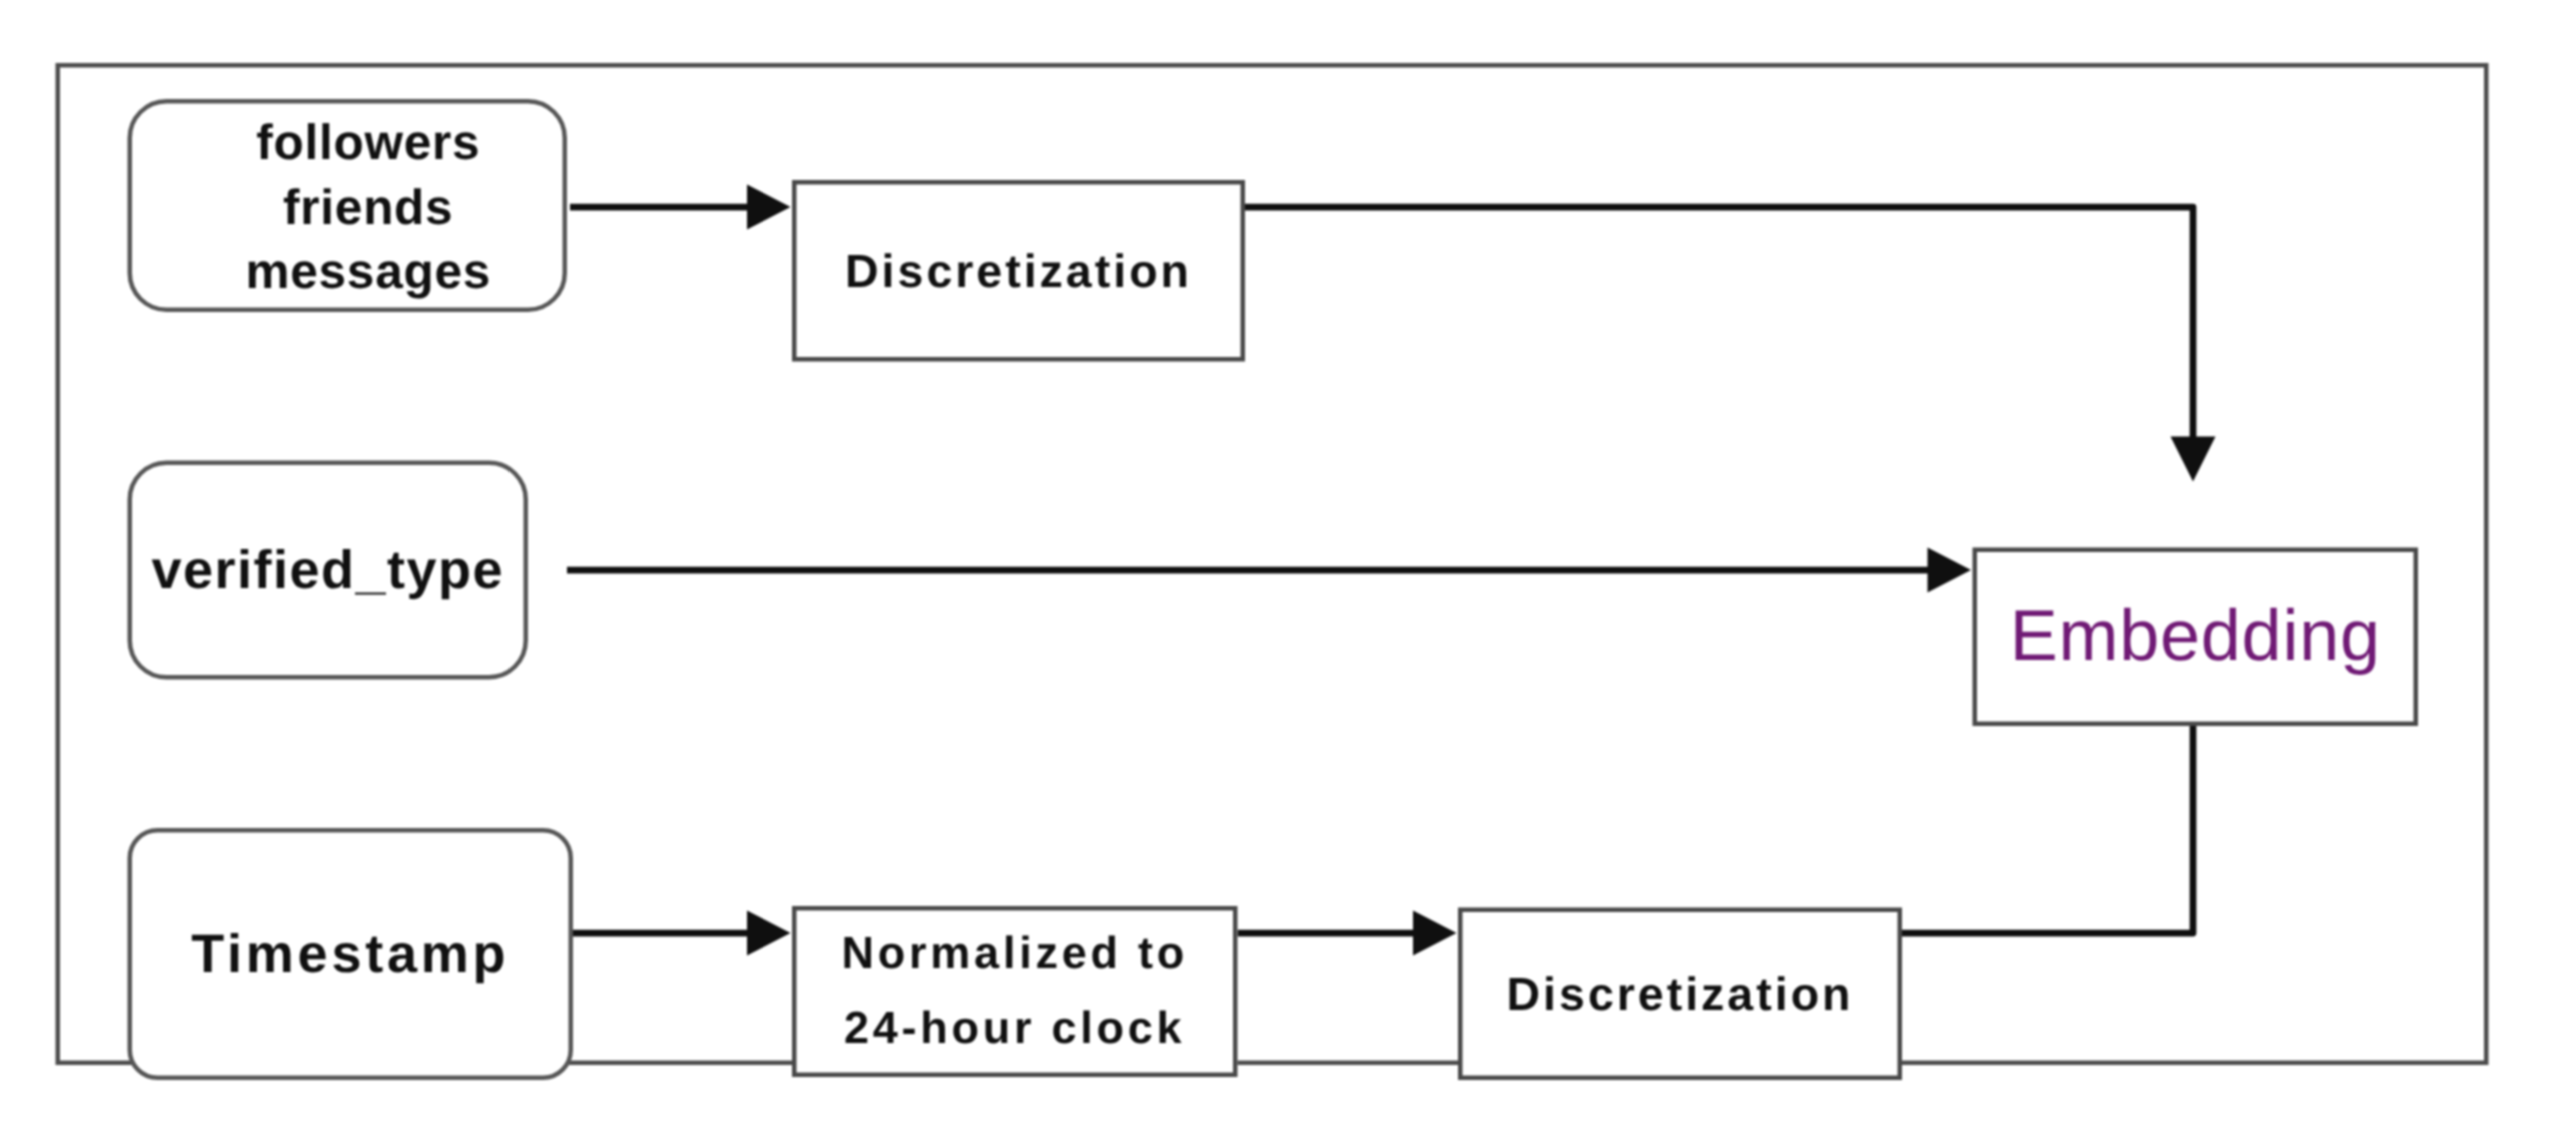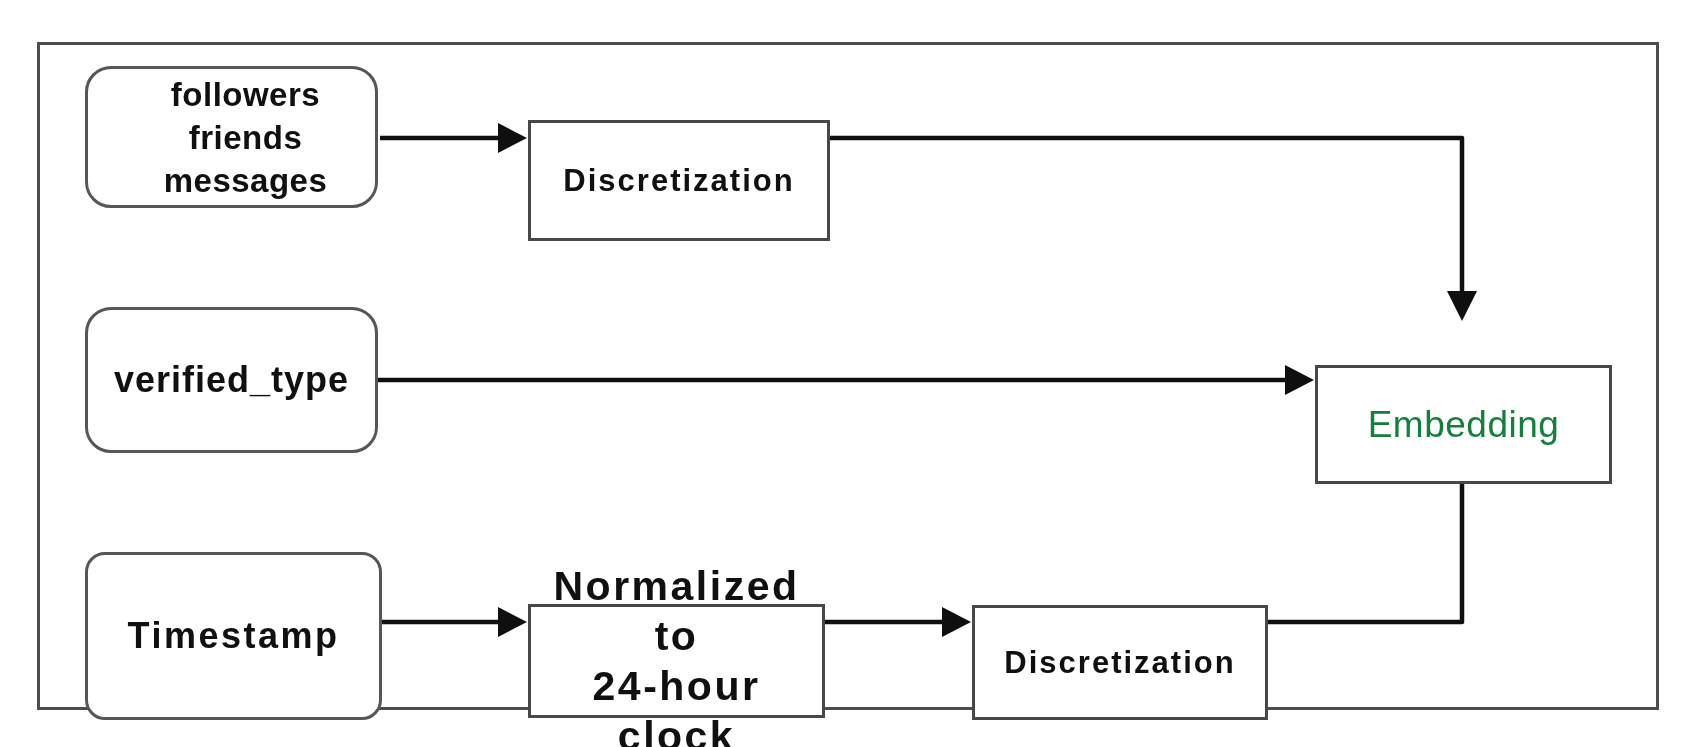--- a/index.html
+++ b/index.html
@@ -54,34 +54,34 @@
   }
   .node[data-name="node-user-counts"] {
     left: 85px; top: 66px; width: 293px; height: 142px;
     font-size: 33px; line-height: 43px; letter-spacing: 0.5px; padding-left: 28px;
   }
   .node[data-name="node-discretization-top"] {
     left: 528px; top: 78px; width: 302px; height: 121px;
     font-size: 31px; letter-spacing: 2px;
   }
   .node[data-name="node-verified-type"] {
-    left: 85px; top: 307px; width: 293px; height: 146px;
+    left: 85px; top: 307px; width: 267px; height: 146px;
     font-size: 36px; letter-spacing: 1px;
   }
   .node[data-name="node-embedding"] {
     left: 1315px; top: 323px; width: 297px; height: 119px;
-    font-size: 37px; font-weight: 400; color: #15803d; letter-spacing: 0.5px;
+    font-size: 48px; font-weight: 400; color: #701a75; letter-spacing: 0.5px;
   }
   .node[data-name="node-timestamp"] {
     left: 85px; top: 552px; width: 297px; height: 168px;
     font-size: 36px; letter-spacing: 2.5px; border-radius: 20px;
   }
   .node[data-name="node-normalize"] {
     left: 528px; top: 562px; width: 297px; height: 114px;
-    font-size: 41px; line-height: 50px; letter-spacing: 2.5px;
+    font-size: 30px; line-height: 50px; letter-spacing: 2.5px;
   }
   .node[data-name="node-discretization-bottom"] {
     left: 972px; top: 563px; width: 296px; height: 115px;
     font-size: 31px; letter-spacing: 2px;
   }
   svg.edges {
     position: absolute;
     inset: 0;
     width: 1702px;
     height: 747px;

